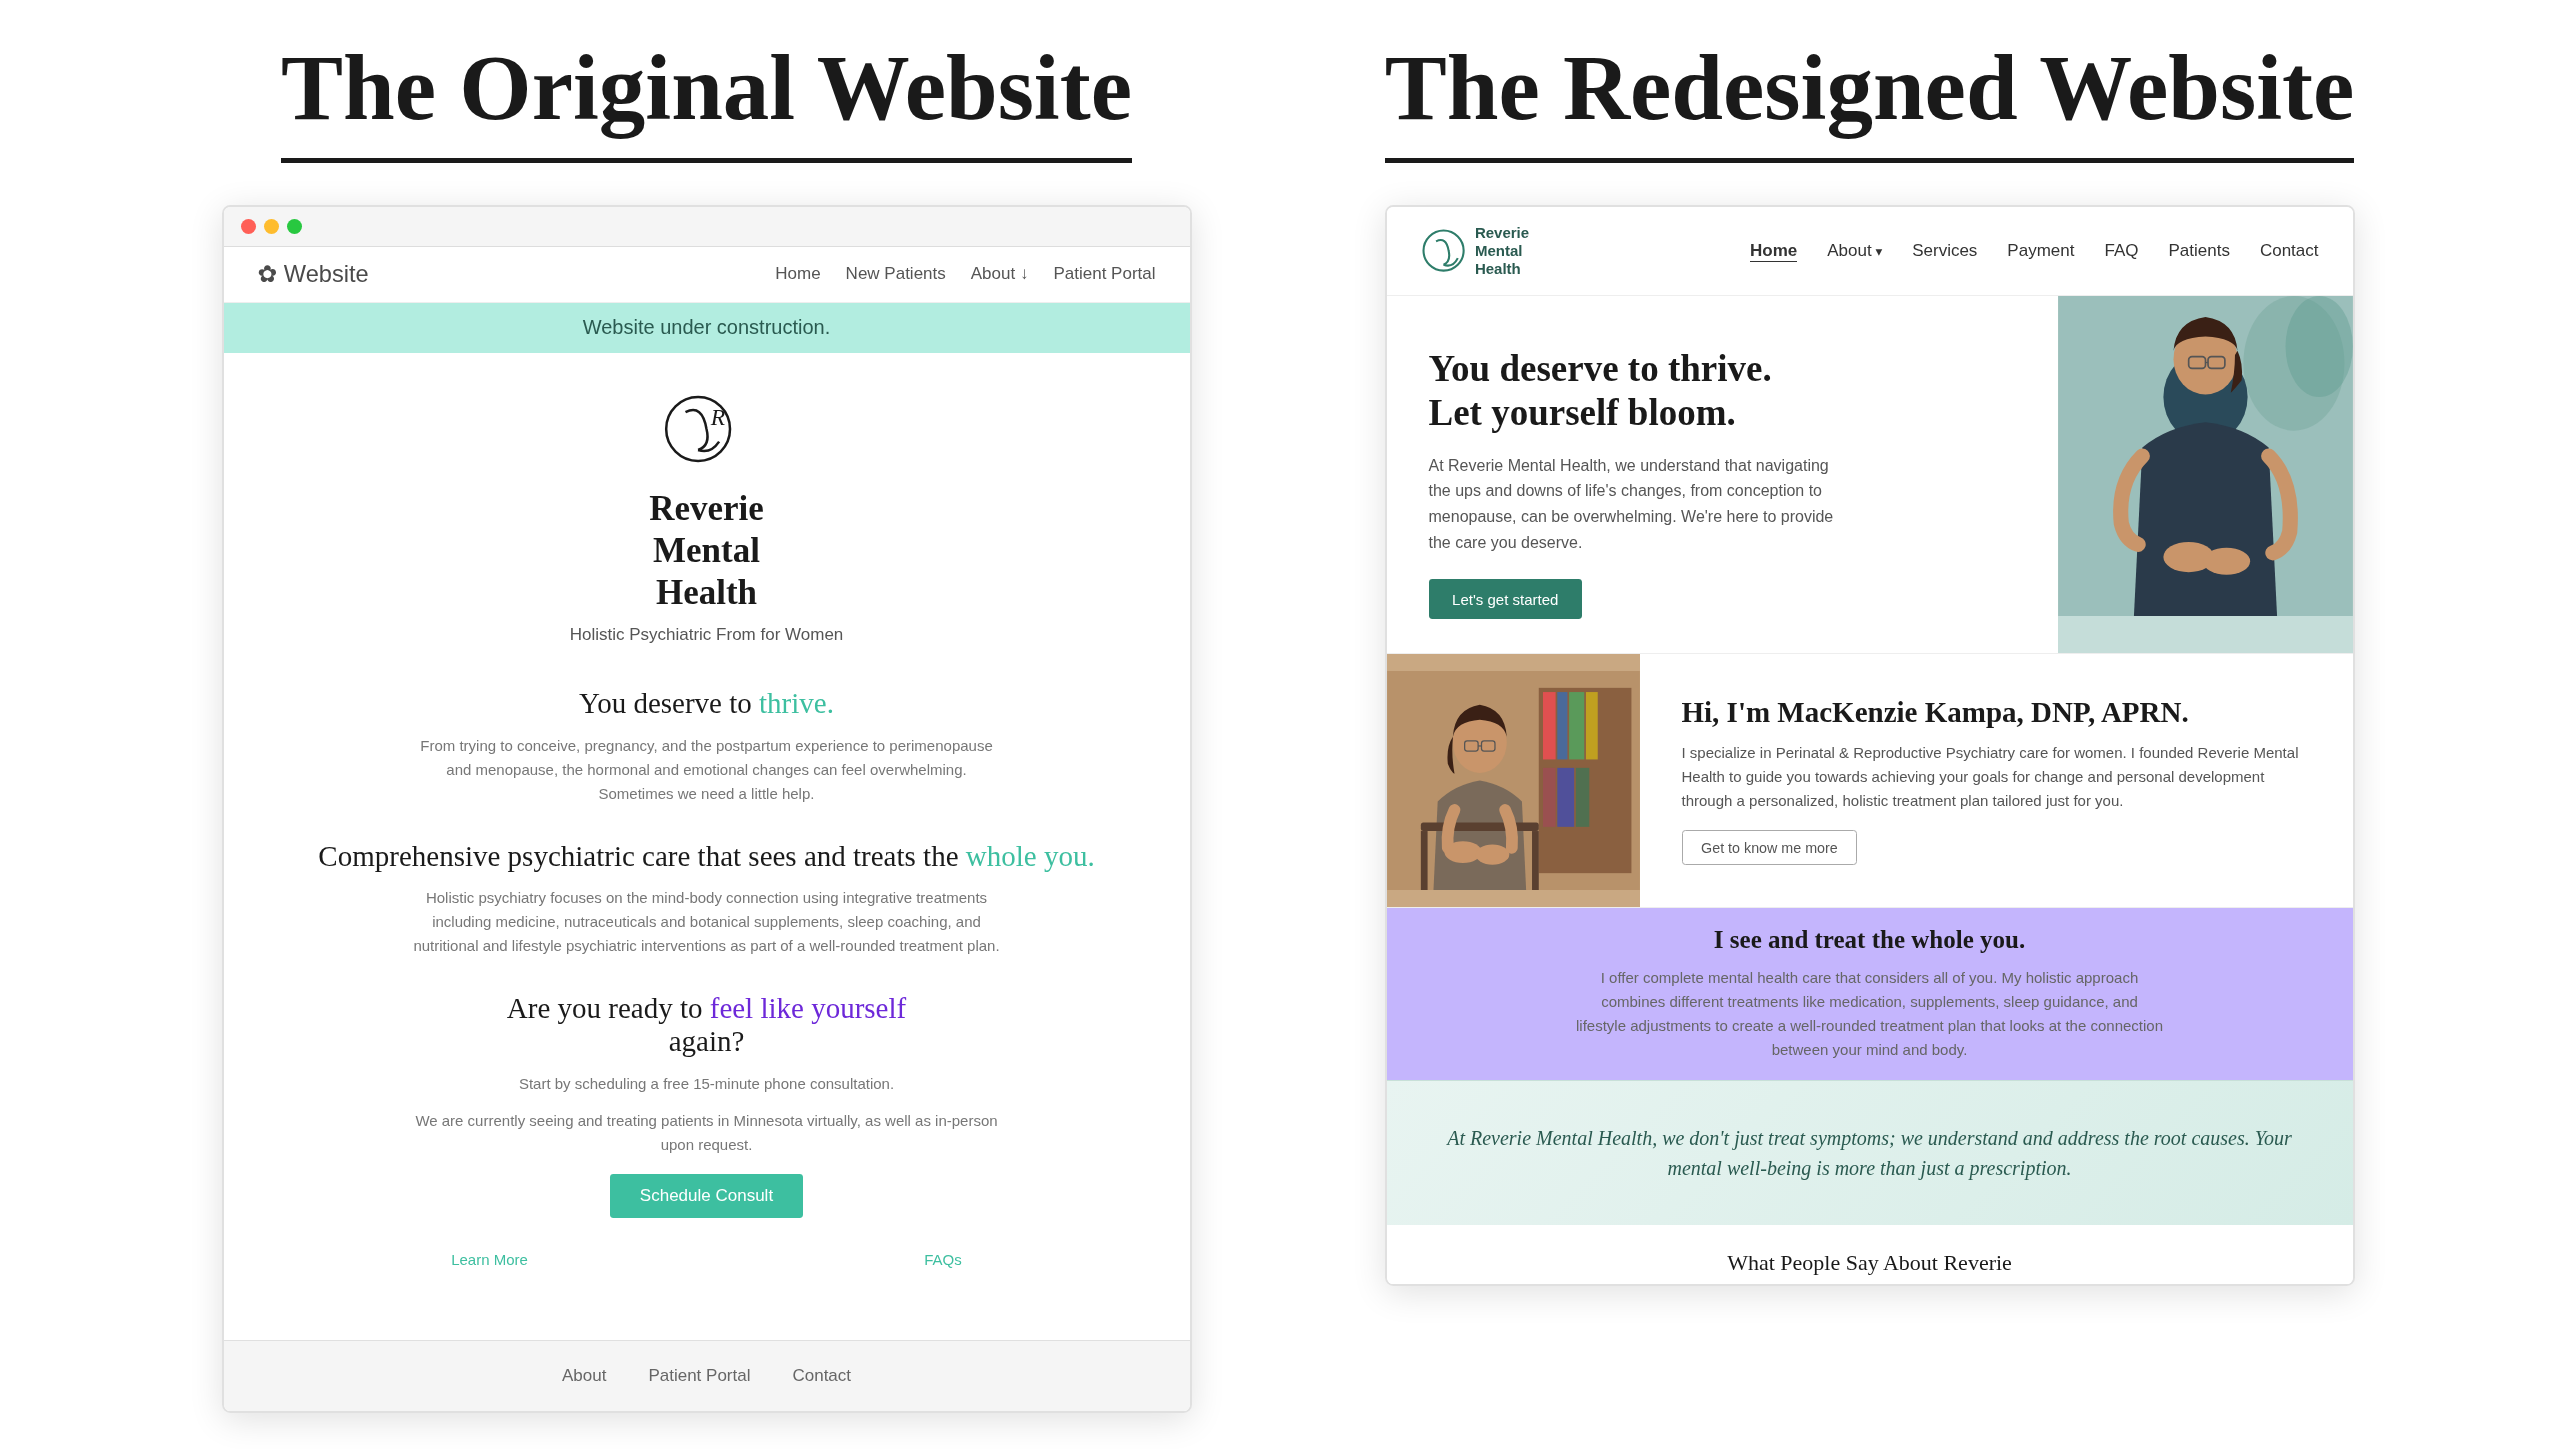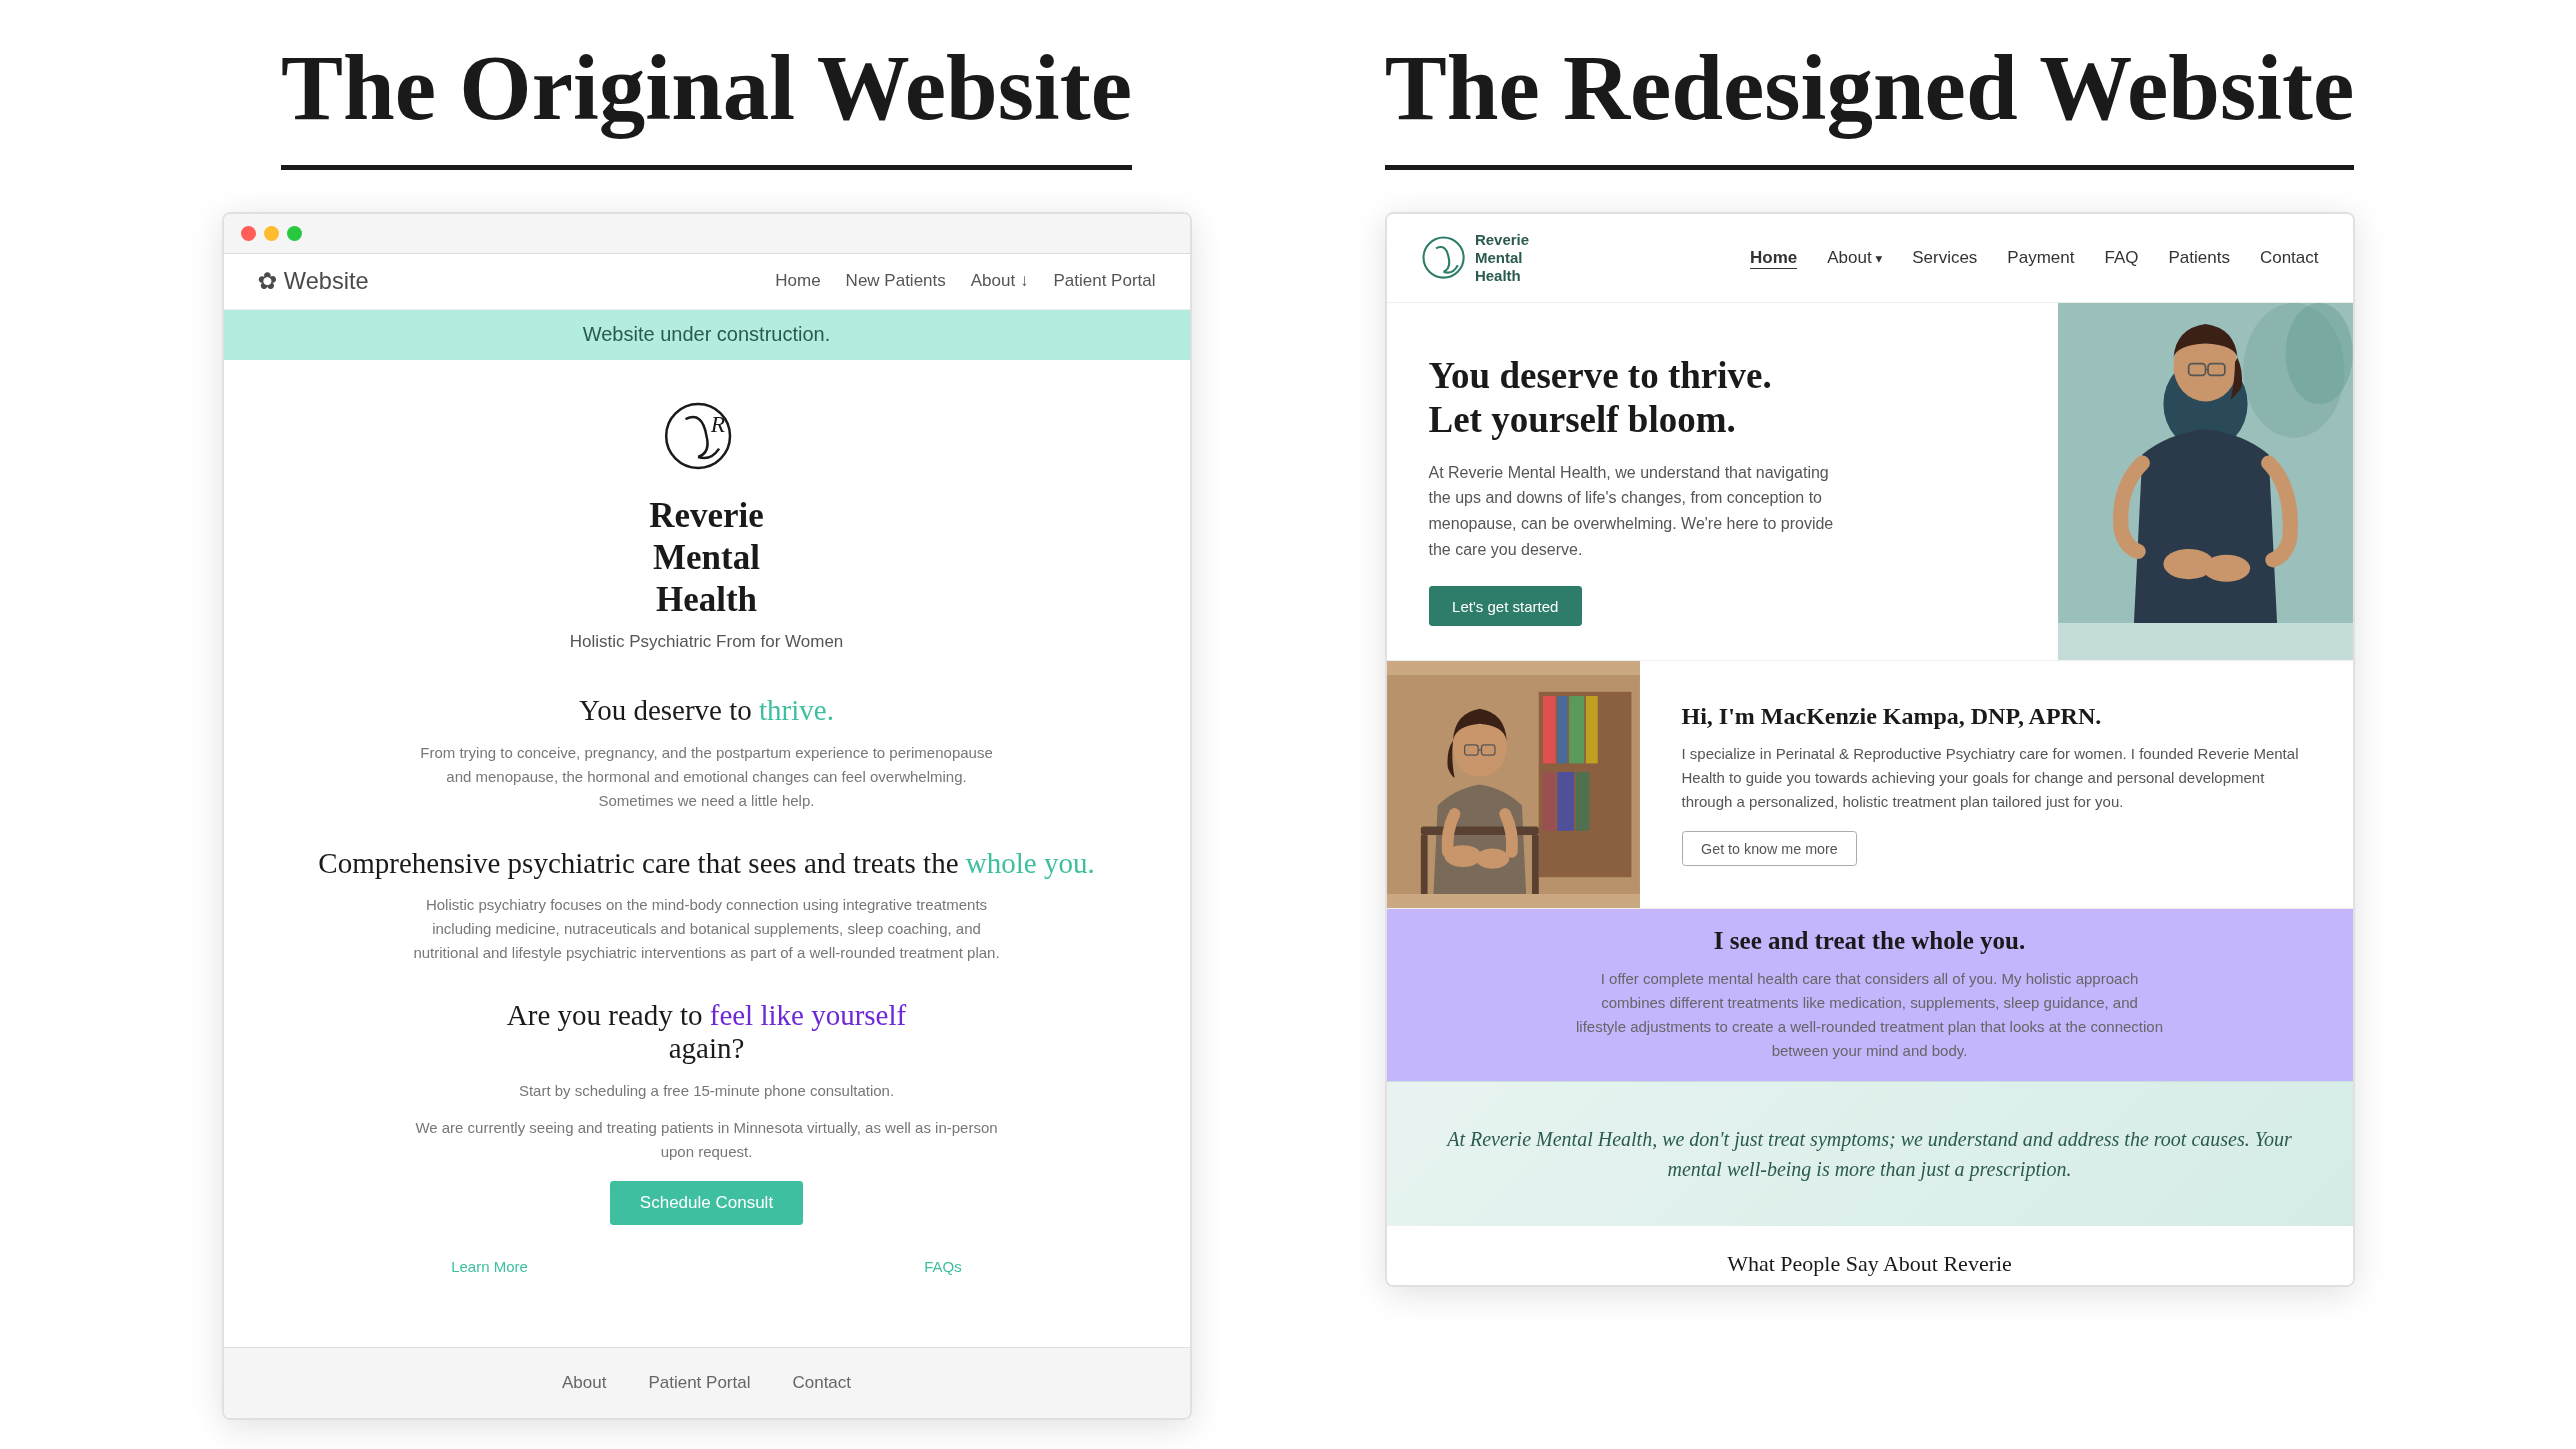--- a/index.html
+++ b/index.html
@@ -34,21 +34,21 @@
     }
 
     .column-title {
       font-size: 93px;
       font-weight: 700;
       color: #1a1a1a;
       text-align: center;
       margin-bottom: 42px;
       font-family: 'Georgia', serif;
       border-bottom: 5px solid #1a1a1a;
-      padding-bottom: 24px;
+      padding-bottom: 17px;
     }
 
     
     .original-mockup {
       background: #ffffff;
       border: 2.5px solid #e0e0e0;
       border-radius: 8.4px;
       width: 100%;
       max-width: 970px;
       box-shadow: 0 6.7px 34px rgba(0,0,0,0.12);
@@ -288,21 +288,21 @@
       justify-content: center;
     }
     .redesigned-about-text {
       flex: 1;
       padding: 42px 42px;
       display: flex;
       flex-direction: column;
       justify-content: center;
     }
     .redesigned-about-heading {
-      font-size: 24px;
+      font-size: 29px;
       font-weight: 700;
       color: #1a1a1a;
       font-family: 'Georgia', serif;
     }
     .redesigned-about-body {
       font-size: 15px;
       color: #555;
       margin-top: 11.8px;
       line-height: 1.6;
       font-family: sans-serif;

